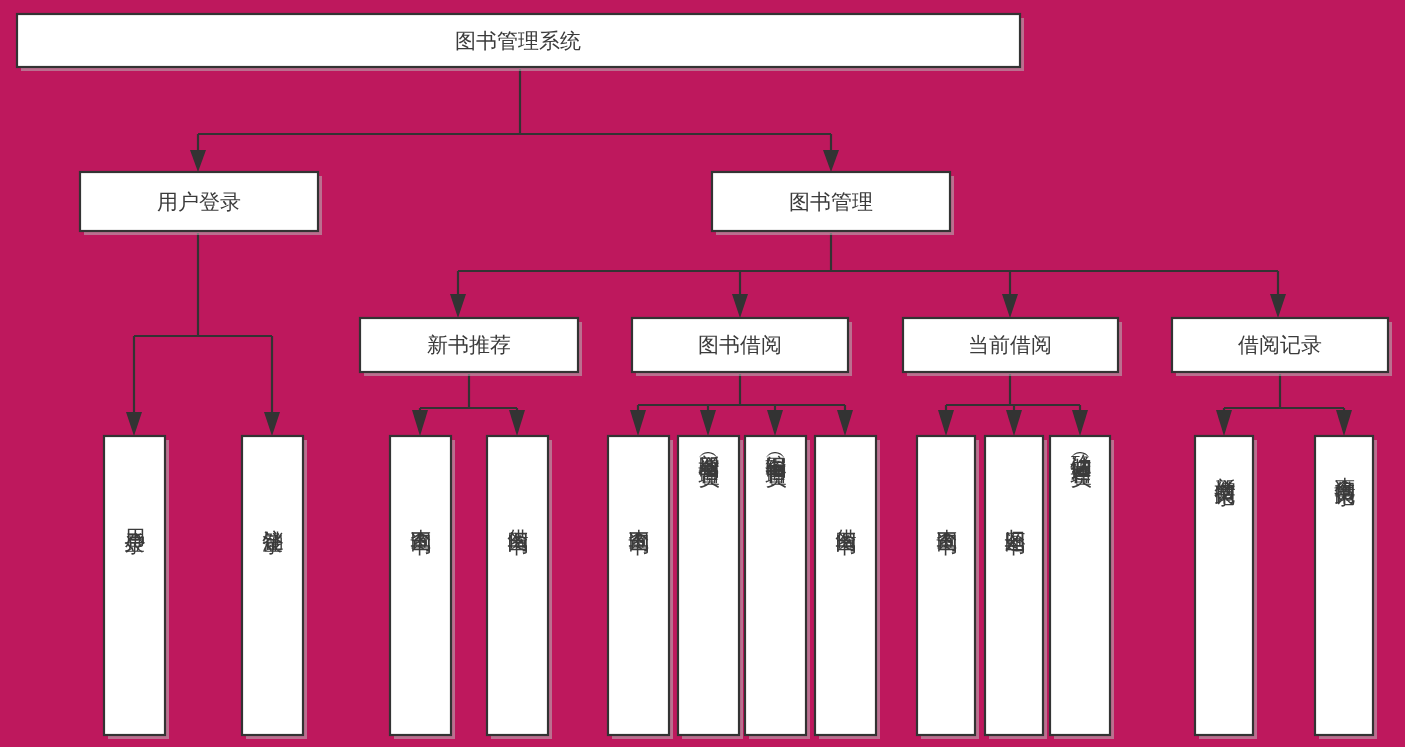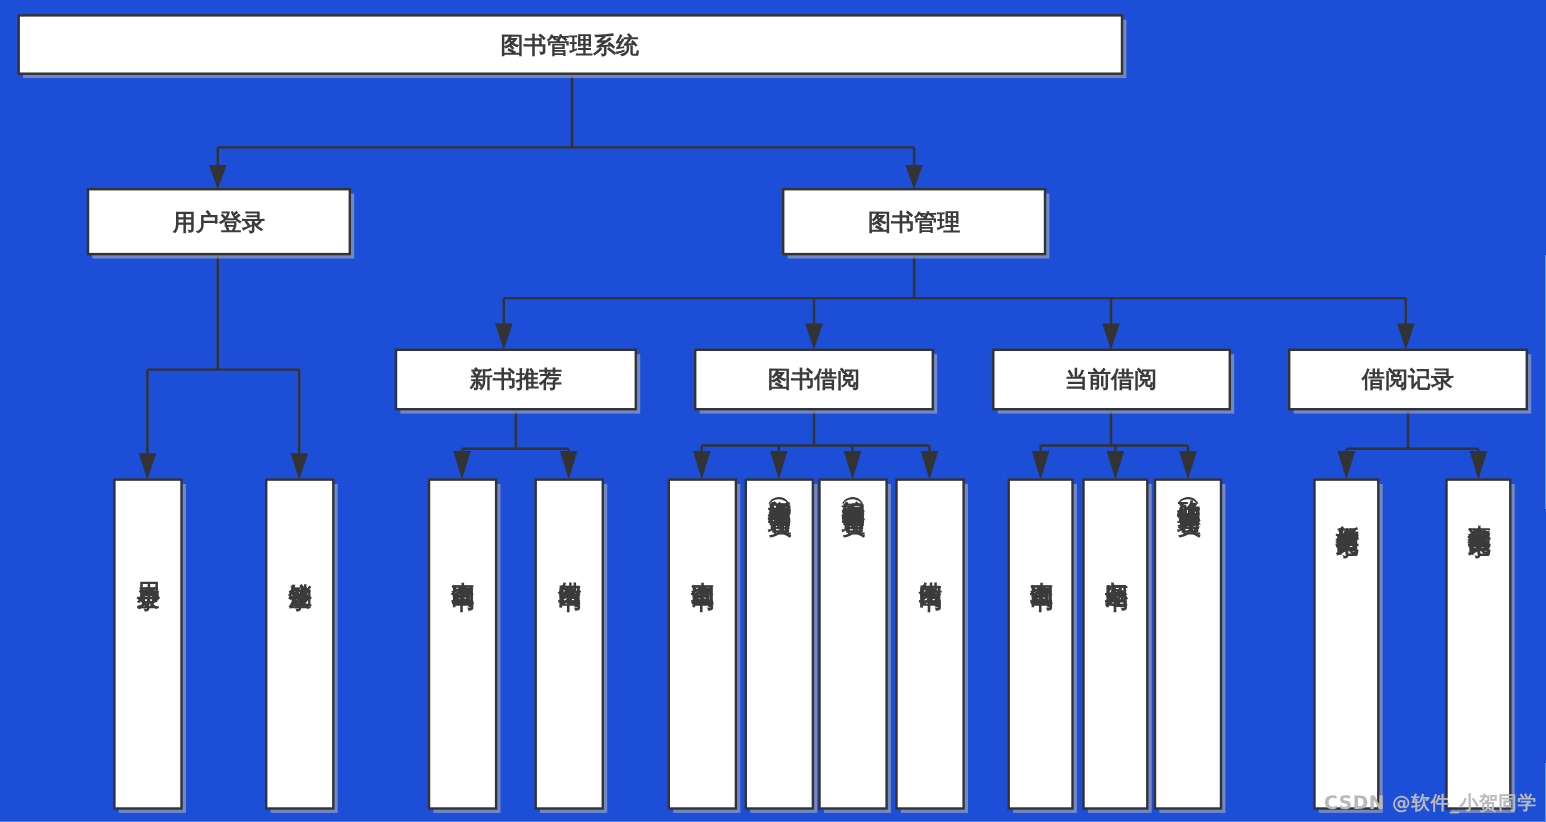--- a/index.html
+++ b/index.html
@@ -11,22 +11,21 @@
   body {
     width: 1405px;
     height: 747px;
     overflow: hidden;
     font-family: "DejaVu Sans", "Liberation Sans", sans-serif;
   }
   #diagram-root {
     position: relative;
     width: 1405px;
     height: 747px;
-    background: #1d4ed8;
-    font-weight: bold;
+    background: #be185d;
   }
   svg#tree-svg {
     position: absolute;
     left: 0;
     top: 0;
     width: 1405px;
     height: 747px;
     display: block;
   }
   .node-box {
@@ -251,15 +250,14 @@
       <text class="node-label-v" x="1225" y="466">新增借阅记录</text>
     </g>
     <g>
       <rect class="node-shadow" x="1319" y="440" width="58" height="299"></rect>
       <rect class="node-box" x="1315" y="436" width="58" height="299"></rect>
       <text class="node-label-v" x="1345" y="466">查询借阅记录</text>
     </g>
 
   </svg>
 
-  <div class="watermark">CSDN @软件_小贺同学</div>
 
 </div>
 
 </body></html>

